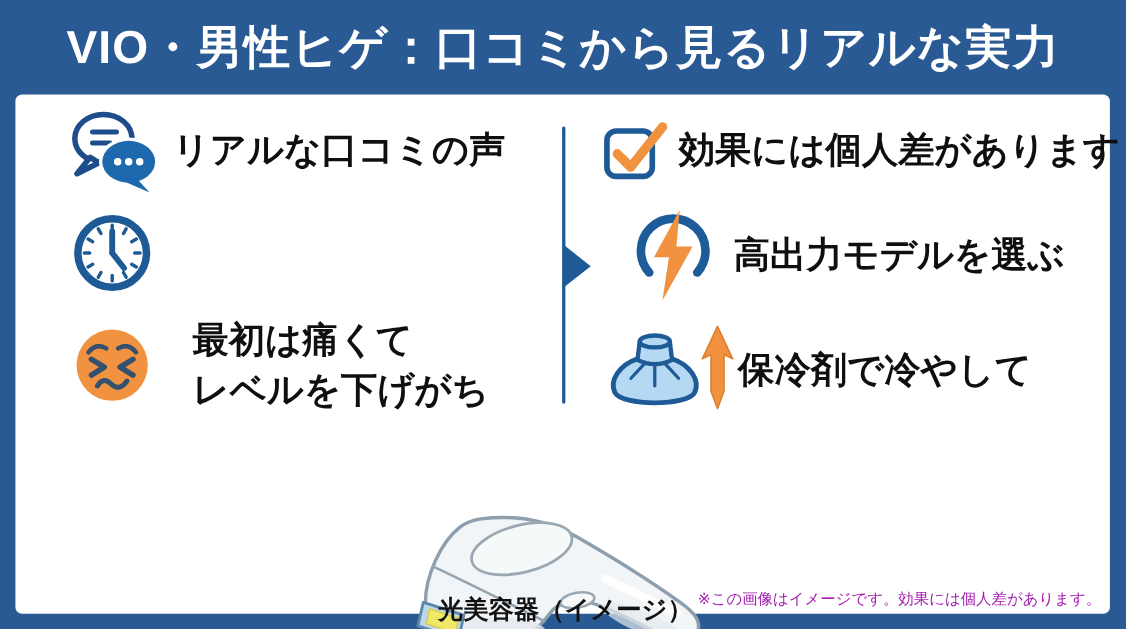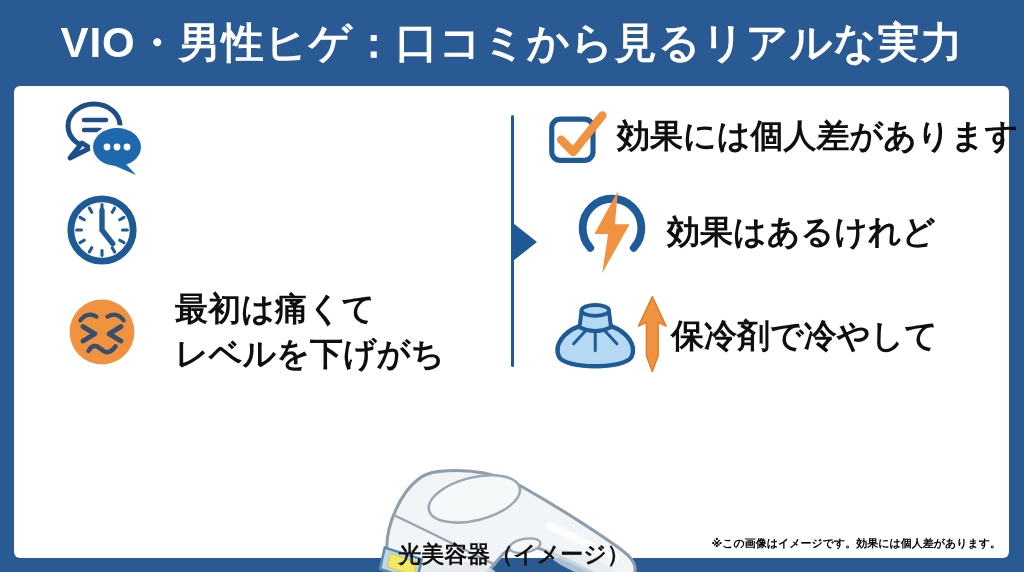--- a/index.html
+++ b/index.html
@@ -43,21 +43,21 @@
     border-top:19px solid transparent;border-bottom:19px solid transparent;
     border-left:24px solid #1D5A96;
   }
   .device{position:absolute;left:363px;top:381px;width:292px;height:131px;}
   .caption{
     position:absolute;left:330px;top:453px;width:340px;text-align:center;
     font-size:23px;font-weight:700;color:#111;white-space:nowrap;
   }
   .disclaimer{
     position:absolute;right:8px;top:450px;
-    font-size:11px;font-weight:700;color:#000000;white-space:nowrap;
+    font-size:14px;font-weight:400;color:#a21caf;white-space:nowrap;
   }
 </style>
 </head>
 <body>
 
 <div class="canvas">
 
   <div class="title">VIO・男性ヒゲ：口コミから見るリアルな実力</div>
 
   <div class="card">
@@ -70,20 +70,21 @@
           <line x1="26" y1="24" x2="48" y2="24" stroke="#1D4E89" stroke-width="4.5" stroke-linecap="round"></line>
           <line x1="26" y1="34" x2="42" y2="34" stroke="#1D4E89" stroke-width="4.5" stroke-linecap="round"></line>
           <ellipse cx="59" cy="51" rx="27" ry="22" fill="#fff"></ellipse>
           <ellipse cx="59" cy="51" rx="24" ry="19" fill="#1E68AE"></ellipse>
           <path d="M66 66 L78 79 L55 69 Z" fill="#1E68AE"></path>
           <circle cx="49" cy="51" r="3.4" fill="#fff"></circle>
           <circle cx="59" cy="51" r="3.4" fill="#fff"></circle>
           <circle cx="69" cy="51" r="3.4" fill="#fff"></circle>
         </svg>
       </span>
+      <span class="txt">リアルな口コミの声</span>
     </div>
 
     <div class="row" id="l-time">
       <span class="icon-box">
         <svg width="78" height="78" viewBox="0 0 80 80">
           <circle cx="40" cy="40" r="32" fill="#fff" stroke="#1D5A96" stroke-width="7"></circle>
           <g stroke="#1D5A96" stroke-width="3.2" stroke-linecap="round">
             <line x1="40" y1="14" x2="40" y2="19"></line>
             <line x1="40" y1="14" x2="40" y2="19" transform="rotate(30 40 40)"></line>
             <line x1="40" y1="14" x2="40" y2="19" transform="rotate(60 40 40)"></line>
@@ -134,21 +135,21 @@
       <span class="txt">効果には個人差があります</span>
     </div>
 
     <div class="row" id="r-power">
       <span class="icon-box">
         <svg width="80" height="90" viewBox="0 0 80 92">
           <path d="M17.7 62.1 A30 30 0 1 1 62.3 62.1" fill="none" stroke="#1E5C99" stroke-width="8" stroke-linecap="round"></path>
           <path d="M46 4 L22 48 L36 48 L30 88 L58 38 L43 38 Z" fill="#F0923F"></path>
         </svg>
       </span>
-      <span class="txt">効果はあるけれど</span>
+      <span class="txt">高出力モデルを選ぶ</span>
     </div>
 
     <div class="row" id="r-cool">
       <span class="icon-box">
         <svg width="118" height="84" viewBox="0 0 120 84">
           <g>
             <path d="M29 32 C12 38 3 52 8 63 C14 76 76 76 82 63 C87 52 78 38 61 32 C51 36 39 36 29 32 Z" fill="#B5D9F2" stroke="#1D5A96" stroke-width="4.5" stroke-linejoin="round"></path>
             <path d="M31 17 L29 33 Q45 41 61 33 L59 17 Q45 23 31 17 Z" fill="#B5D9F2" stroke="#1D5A96" stroke-width="4" stroke-linejoin="round"></path>
             <ellipse cx="45" cy="16" rx="14" ry="5.5" fill="#B5D9F2" stroke="#1D5A96" stroke-width="4"></ellipse>
             <path d="M45 38 L45 57 M36 36 L23 50 M54 36 L67 50" stroke="#1D5A96" stroke-width="3" stroke-linecap="round" fill="none"></path>

